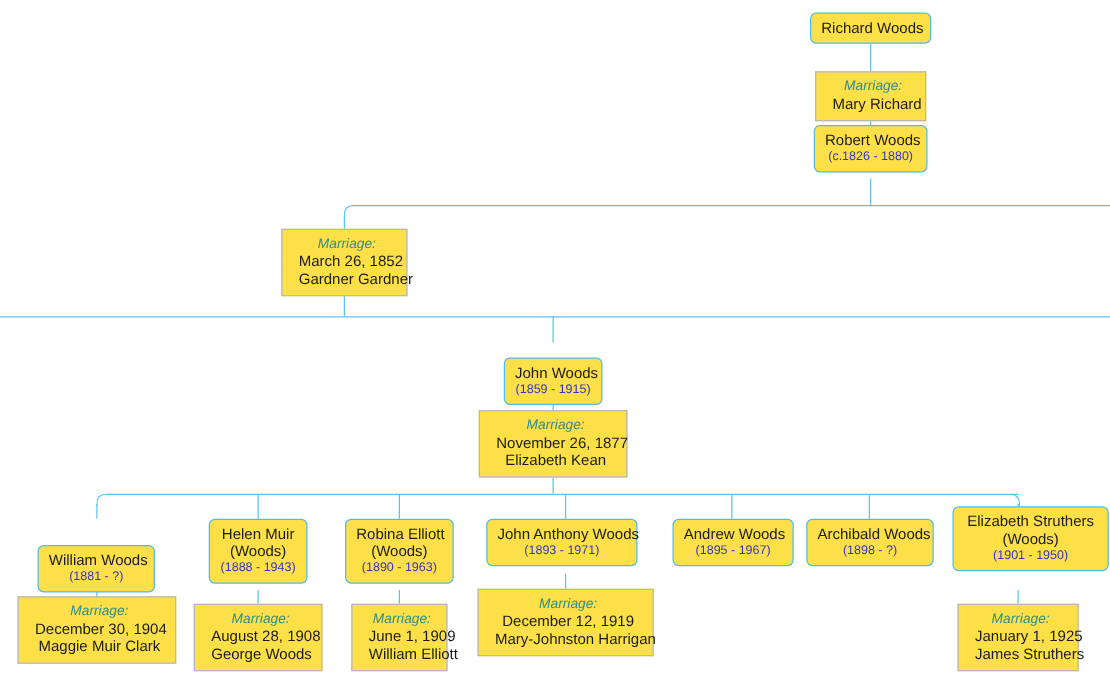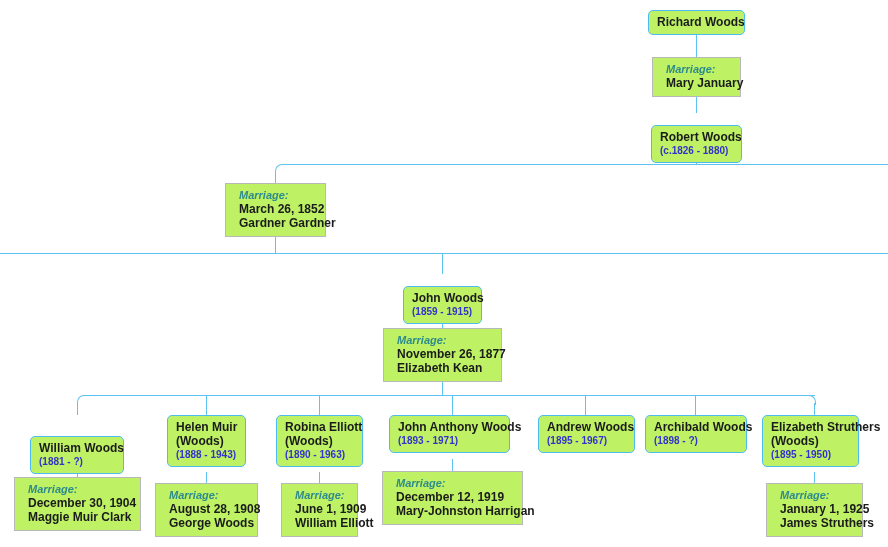--- a/index.html
+++ b/index.html
@@ -41,23 +41,23 @@
   }
   .corner.tr {
     border-top-width: 1px;
     border-right-width: 1px;
     border-top-right-radius: 7px;
   }
   
   .node {
     position: absolute;
     box-sizing: border-box;
-    background: #bef264;
+    background: #fde047;
+    text-align: center;
     line-height: 1.18;
-    font-weight: bold;
   }
   .person {
     border: 1px solid #4cbcf0;
     border-radius: 5px;
     padding: 4px 8px 5px 8px;
   }
   .person .pname {
     font-size: 12px;
     color: #1b1b1b;
     white-space: nowrap;
@@ -134,24 +134,24 @@
   <div class="line v" style="left:319px; top:472px; height:11px;"></div>
   <div class="line v" style="left:452px; top:459px; height:12px;"></div>
   <div class="line v" style="left:814px; top:472px; height:11px;"></div>
 
   <div class="node person" style="left:648px; top:10px; width:97px;">
     <div class="pname">Richard Woods</div>
   </div>
 
   <div class="node marriage" style="left:652px; top:57px; width:89px;">
     <div class="mlabel">Marriage:</div>
-    <div class="mspouse">Mary January</div>
-  </div>
-
-  <div class="node person" style="left:651px; top:125px; width:91px;">
+    <div class="mspouse">Mary Richard</div>
+  </div>
+
+  <div class="node person" style="left:651px; top:100px; width:91px;">
     <div class="pname">Robert Woods</div>
     <div class="pdates">(c.1826 - 1880)</div>
   </div>
 
   <div class="node marriage" style="left:225px; top:183px; width:101px;">
     <div class="mlabel">Marriage:</div>
     <div class="mdate">March 26, 1852</div>
     <div class="mspouse">Gardner Gardner</div>
   </div>
 
@@ -211,24 +211,24 @@
   <div class="node person" style="left:538px; top:415px; width:97px;">
     <div class="pname">Andrew Woods</div>
     <div class="pdates">(1895 - 1967)</div>
   </div>
 
   <div class="node person" style="left:645px; top:415px; width:102px;">
     <div class="pname">Archibald Woods</div>
     <div class="pdates">(1898 - ?)</div>
   </div>
 
-  <div class="node person" style="left:762px; top:415px; width:97px;">
+  <div class="node person" style="left:762px; top:405px; width:125px;">
     <div class="pname">Elizabeth Struthers</div>
     <div class="pmaiden">(Woods)</div>
-    <div class="pdates">(1895 - 1950)</div>
+    <div class="pdates">(1901 - 1950)</div>
   </div>
   <div class="node marriage" style="left:766px; top:483px; width:97px;">
     <div class="mlabel">Marriage:</div>
     <div class="mdate">January 1, 1925</div>
     <div class="mspouse">James Struthers</div>
   </div>
 
 </div>
 
 </body></html>

